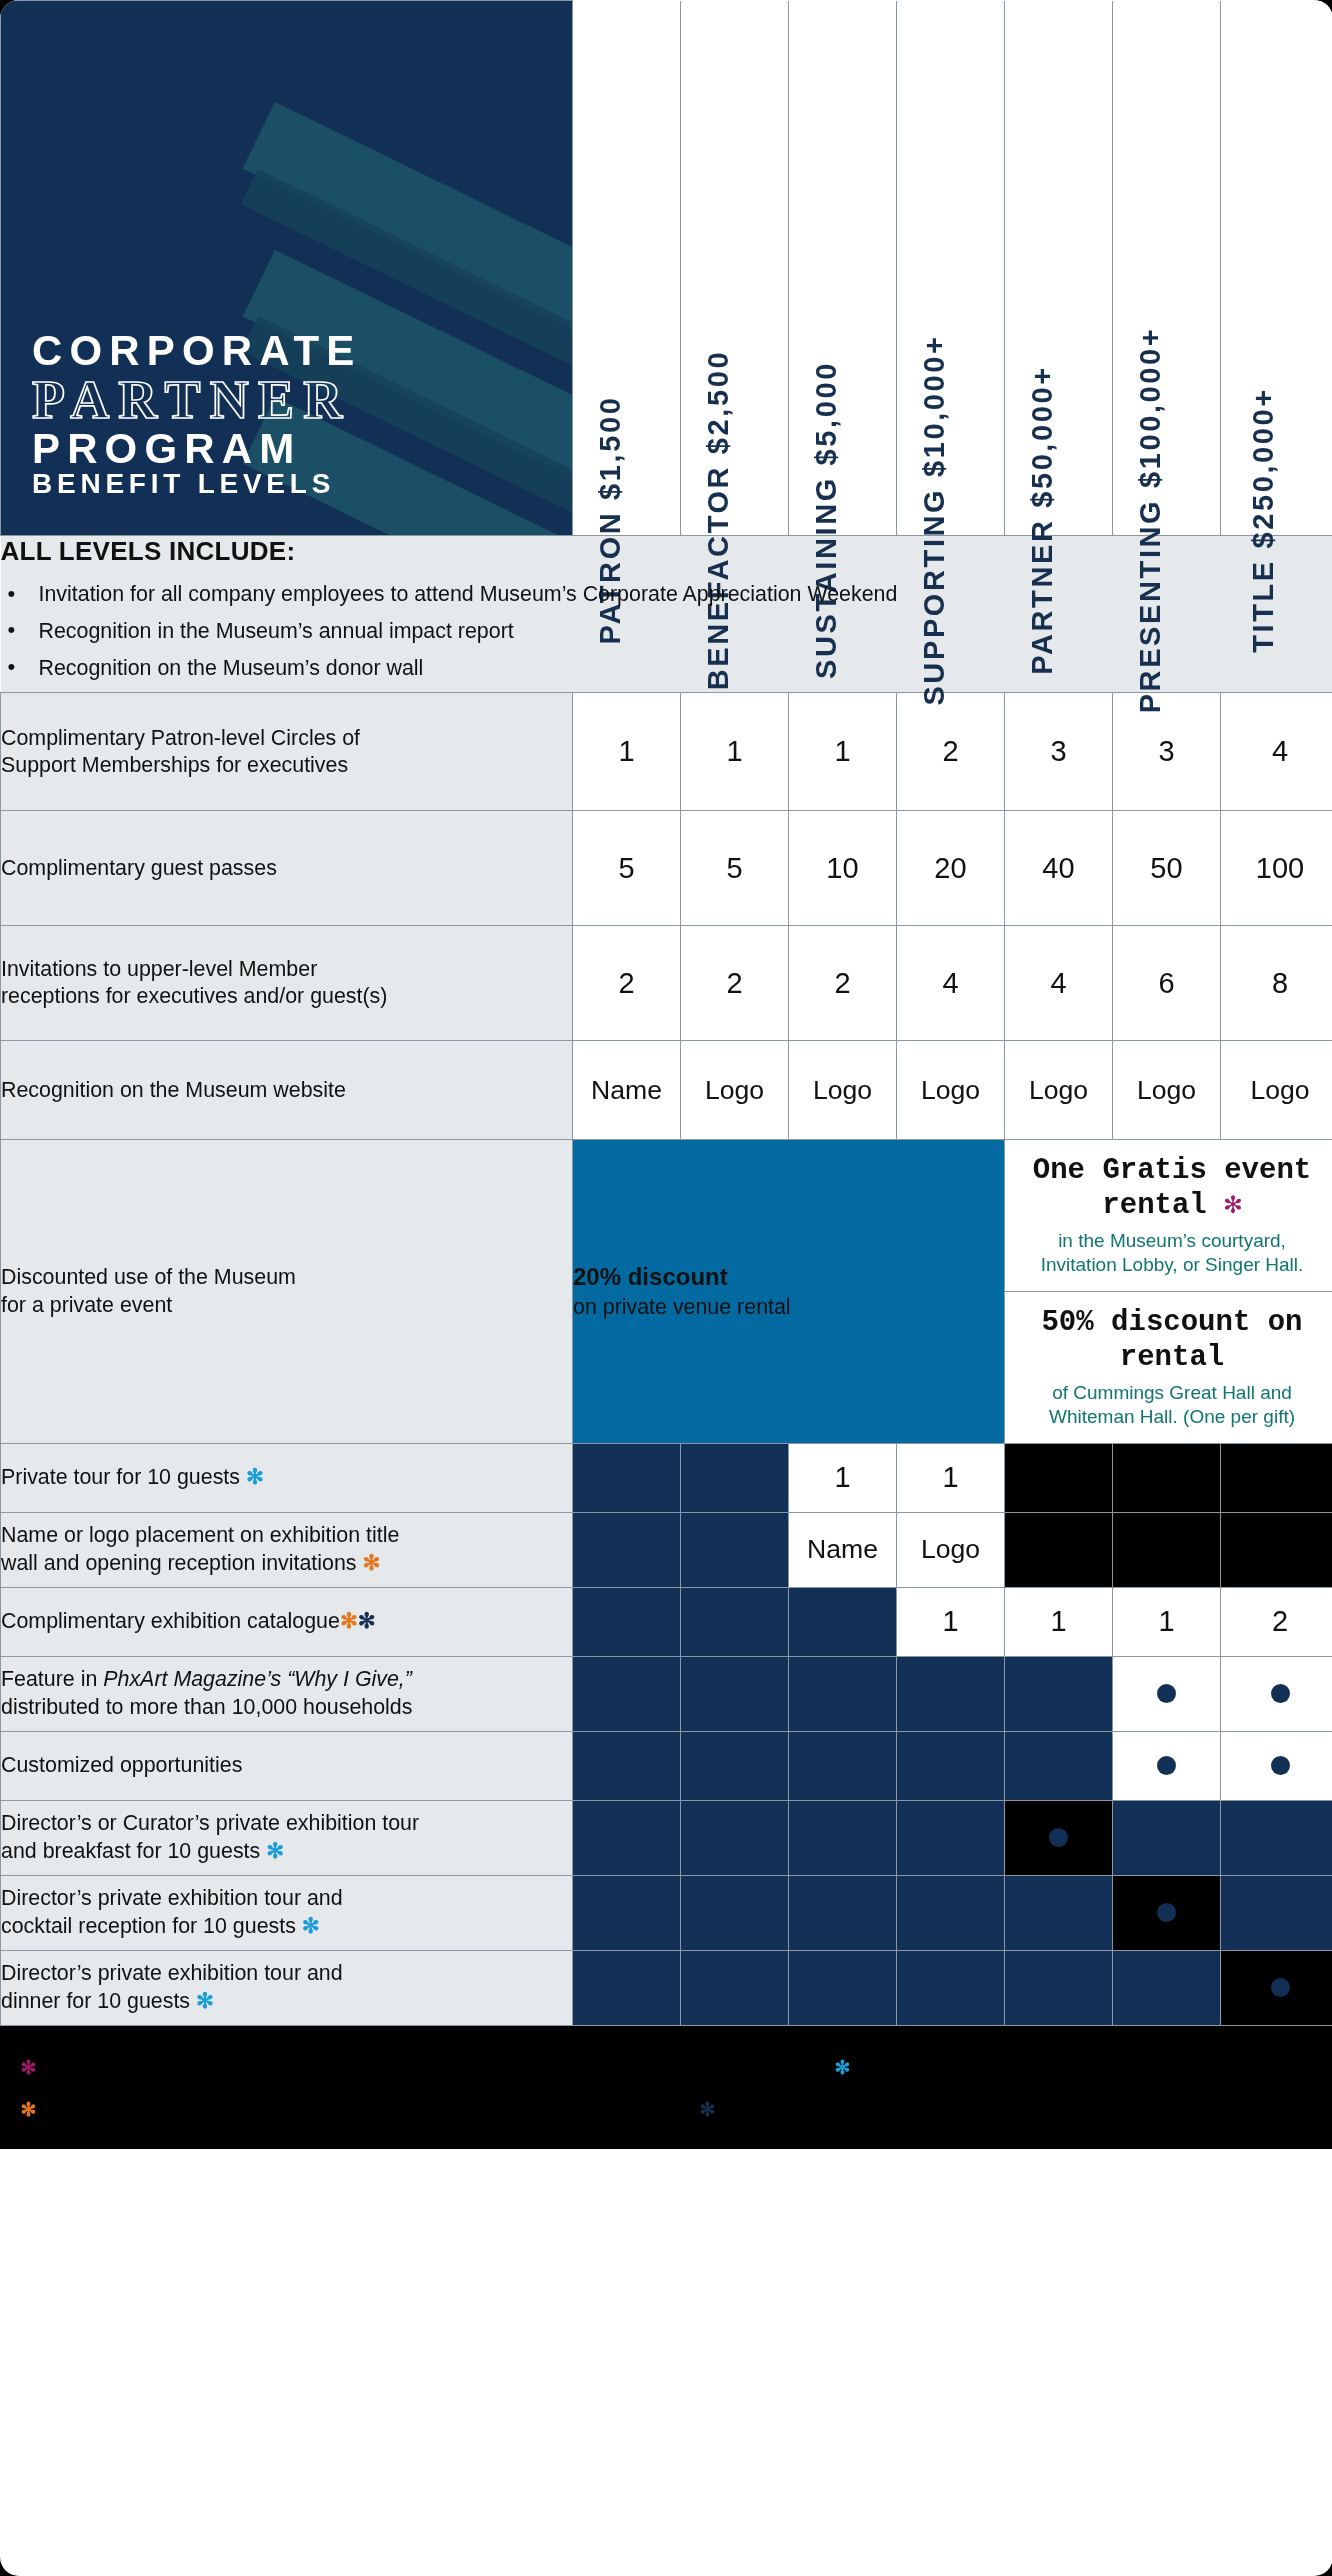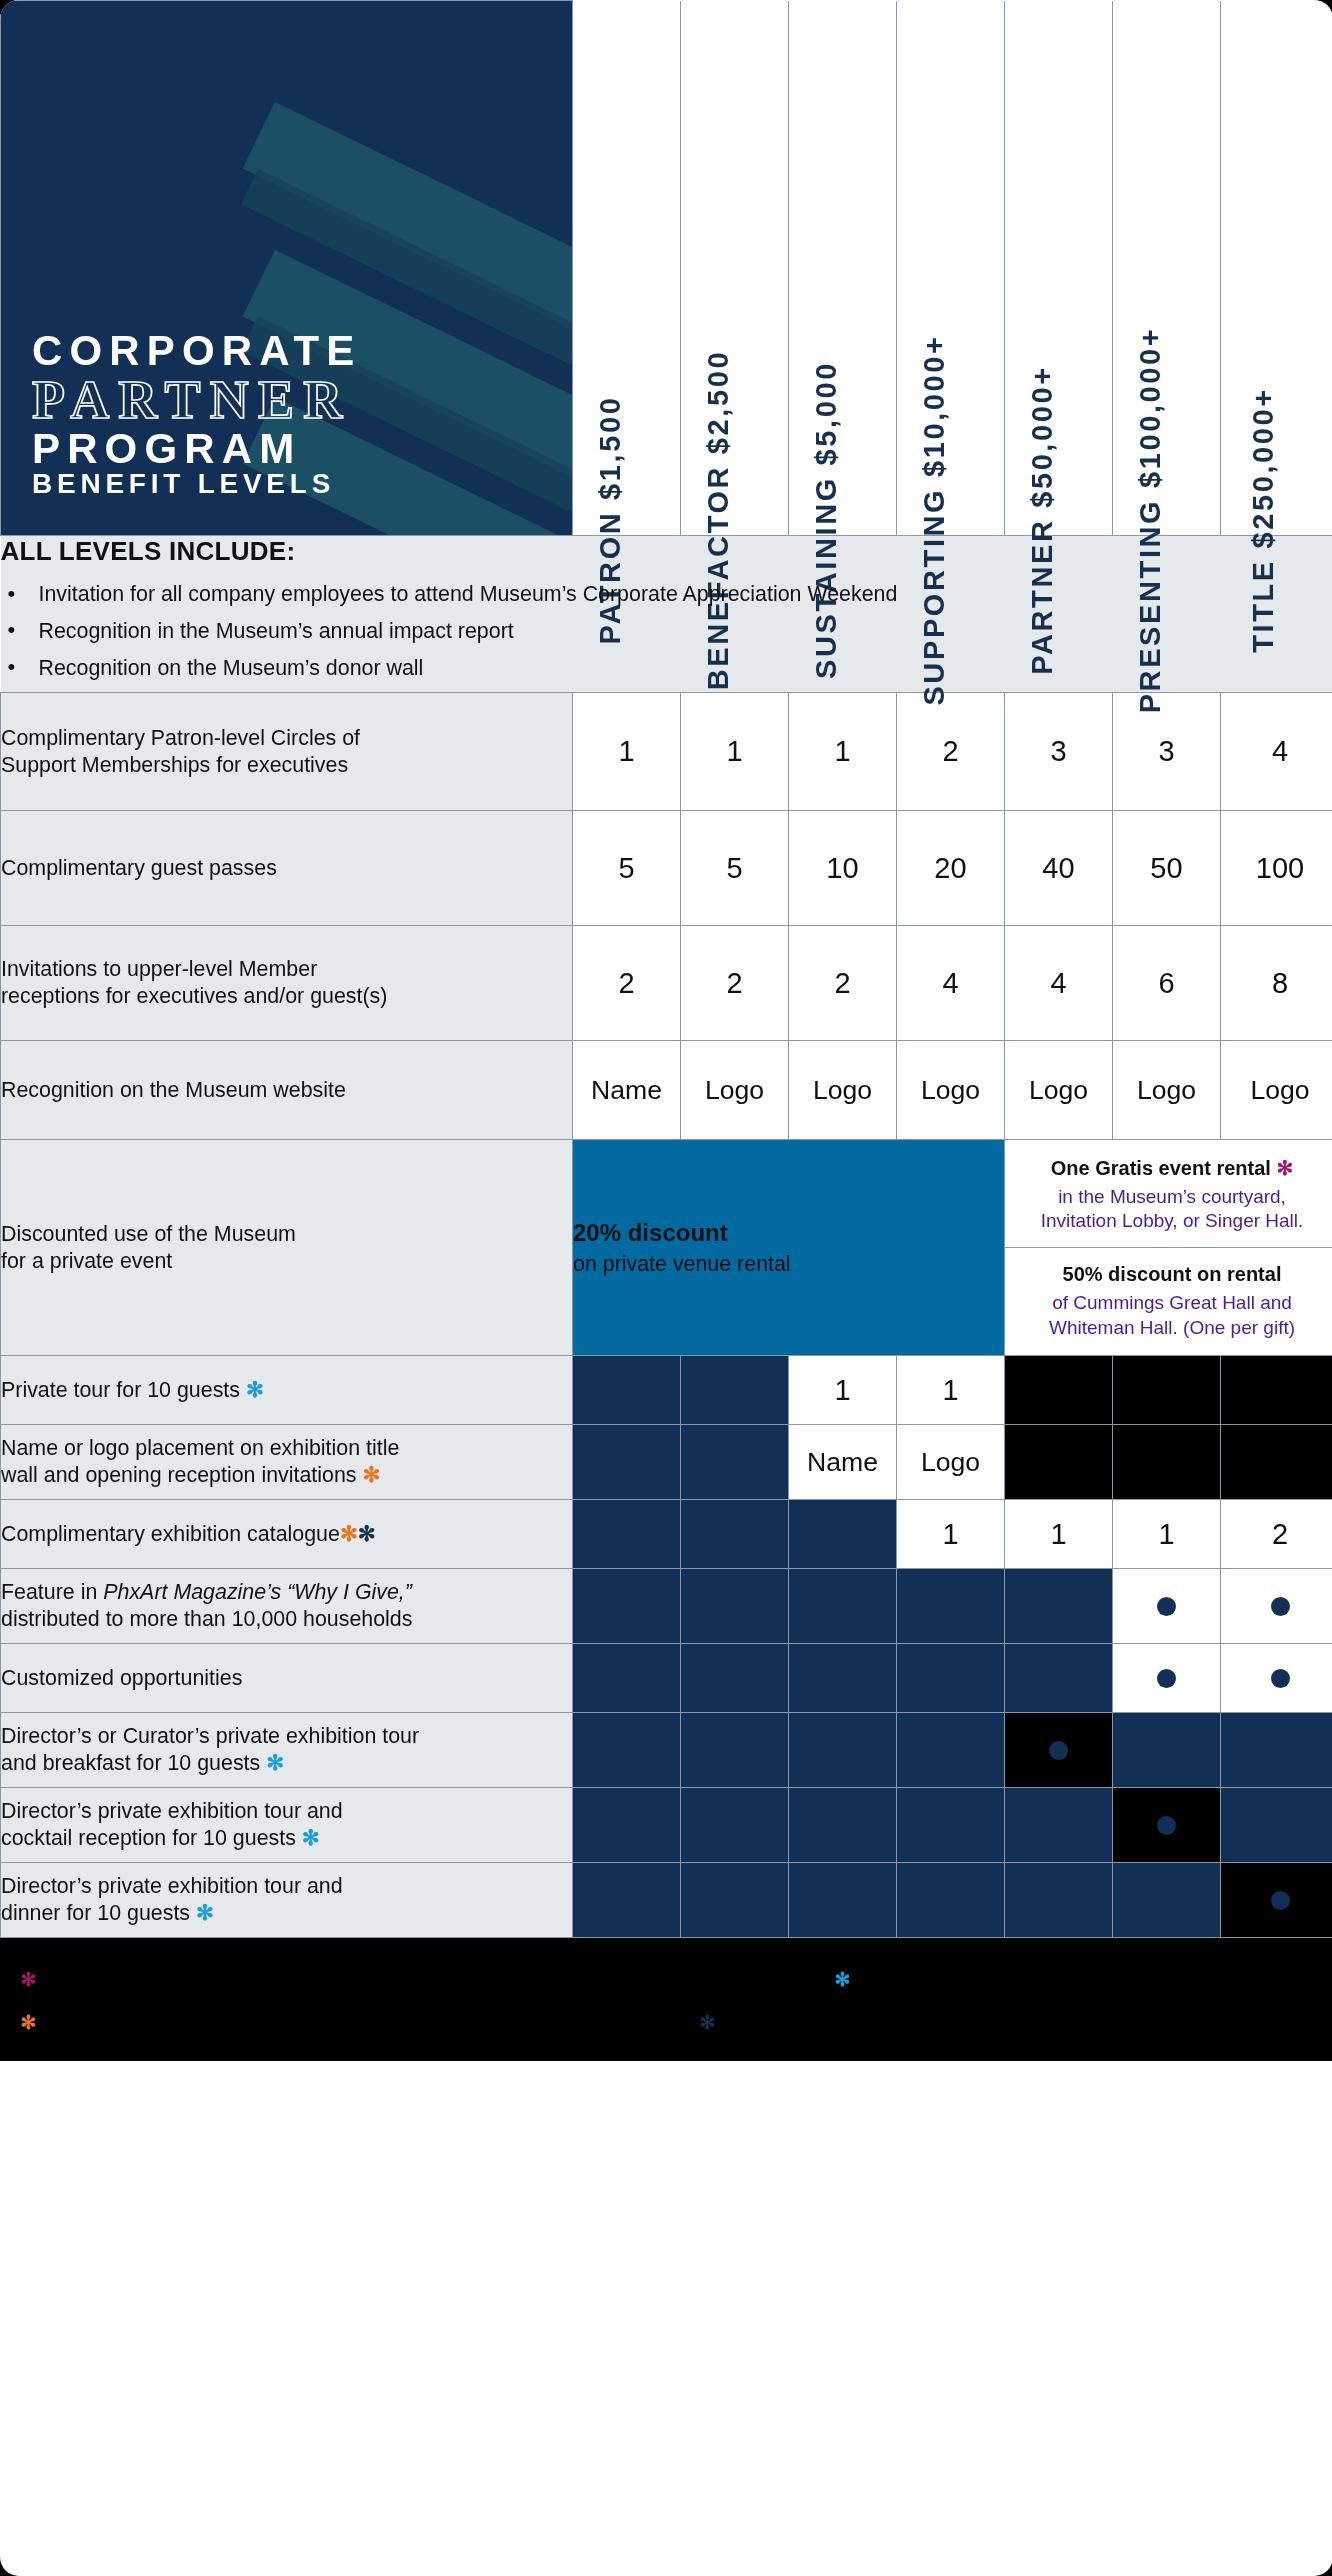--- a/index.html
+++ b/index.html
@@ -123,22 +123,22 @@
   
   td.merge20 {
     background:#0369a1; text-align:left; padding:8.6px;
   }
   .big20 { font-size:24px; font-weight:700; color:#111; }
   .sub20 { font-size:21.4px; color:#111; margin-top:4.3px; }
 
   td.mergeright { padding:0; background:#fff; }
   .mr-half { padding:13.7px 12px; text-align:center; }
   .mr-half + .mr-half { border-top:1.7px solid #8b98a3; }
-  .mr-title { font-size:20px; font-weight:700; color:#111; line-height:1.2;}
-  .mr-body { font-size:19px; color:#4c1d95; line-height:1.28; margin-top:5.1px;}
+  .mr-title { font-size:29px; font-weight:700; color:#111; line-height:1.2;font-family:Liberation Mono, monospace;}
+  .mr-body { font-size:19px; color:#0f766e; line-height:1.28; margin-top:5.1px;}
 
   .ast { font-weight:700; }
   .ast.magenta { color:#a2196b; }
   .ast.cyan    { color:#1b9dd9; }
   .ast.orange  { color:#e8761f; }
   .ast.navy    { color:#17304f; }
 
   em.mag { font-style:italic; }
 
   

